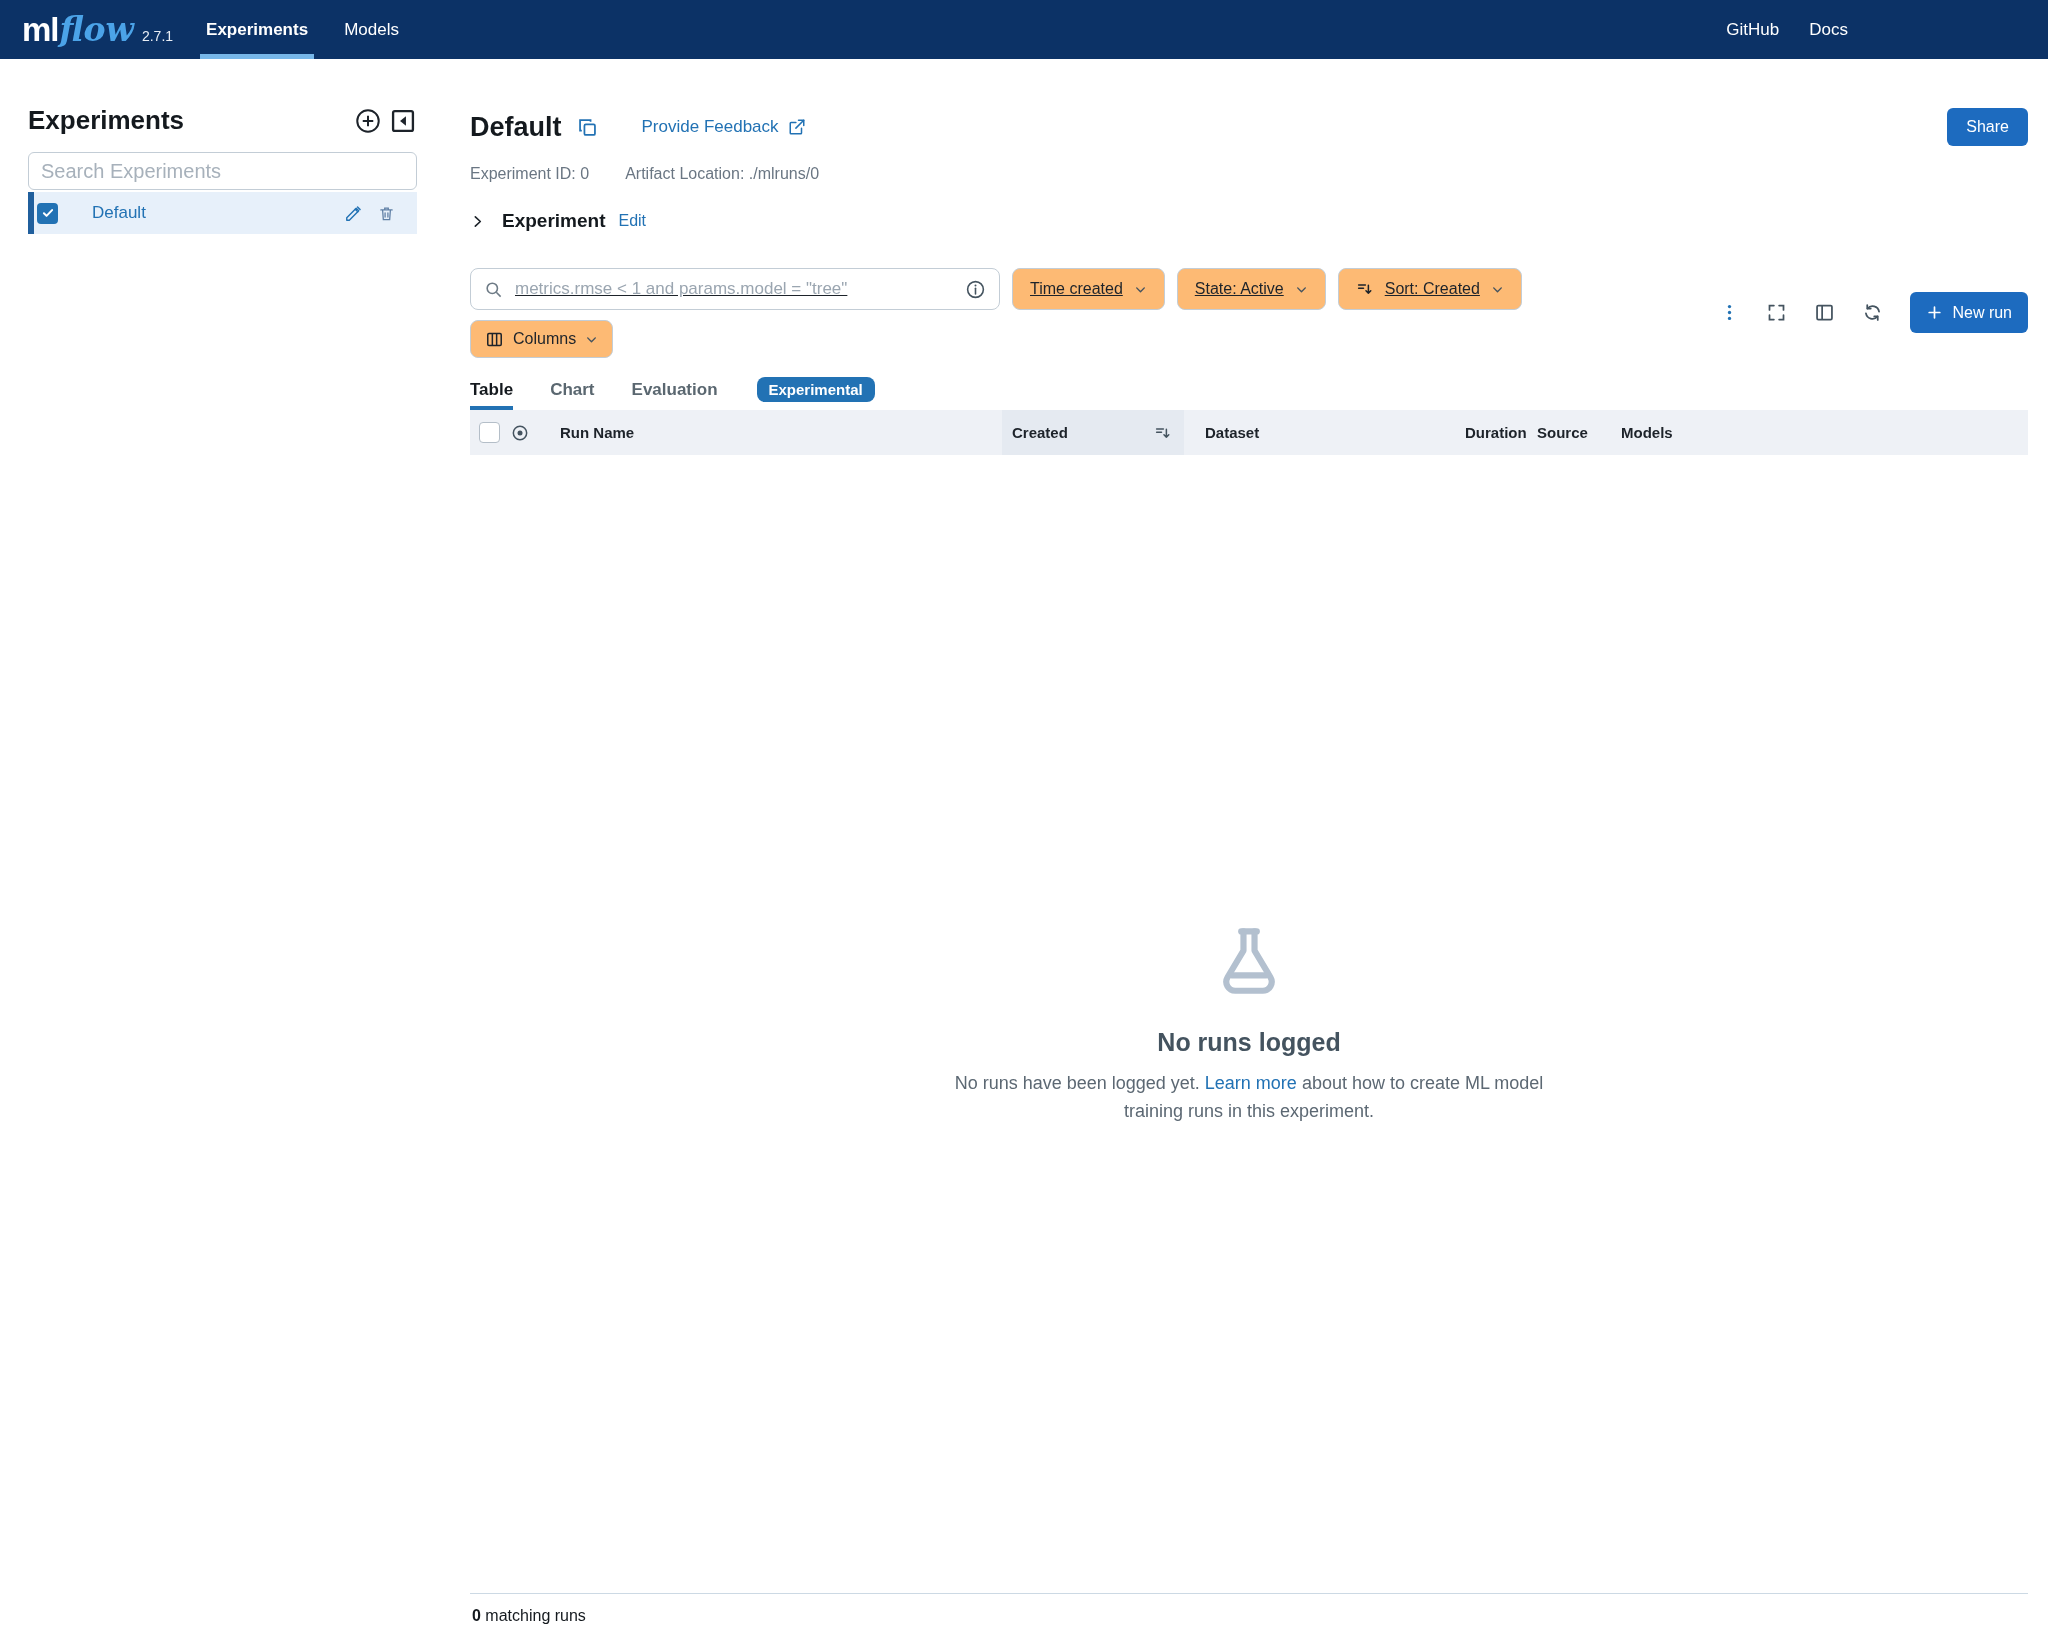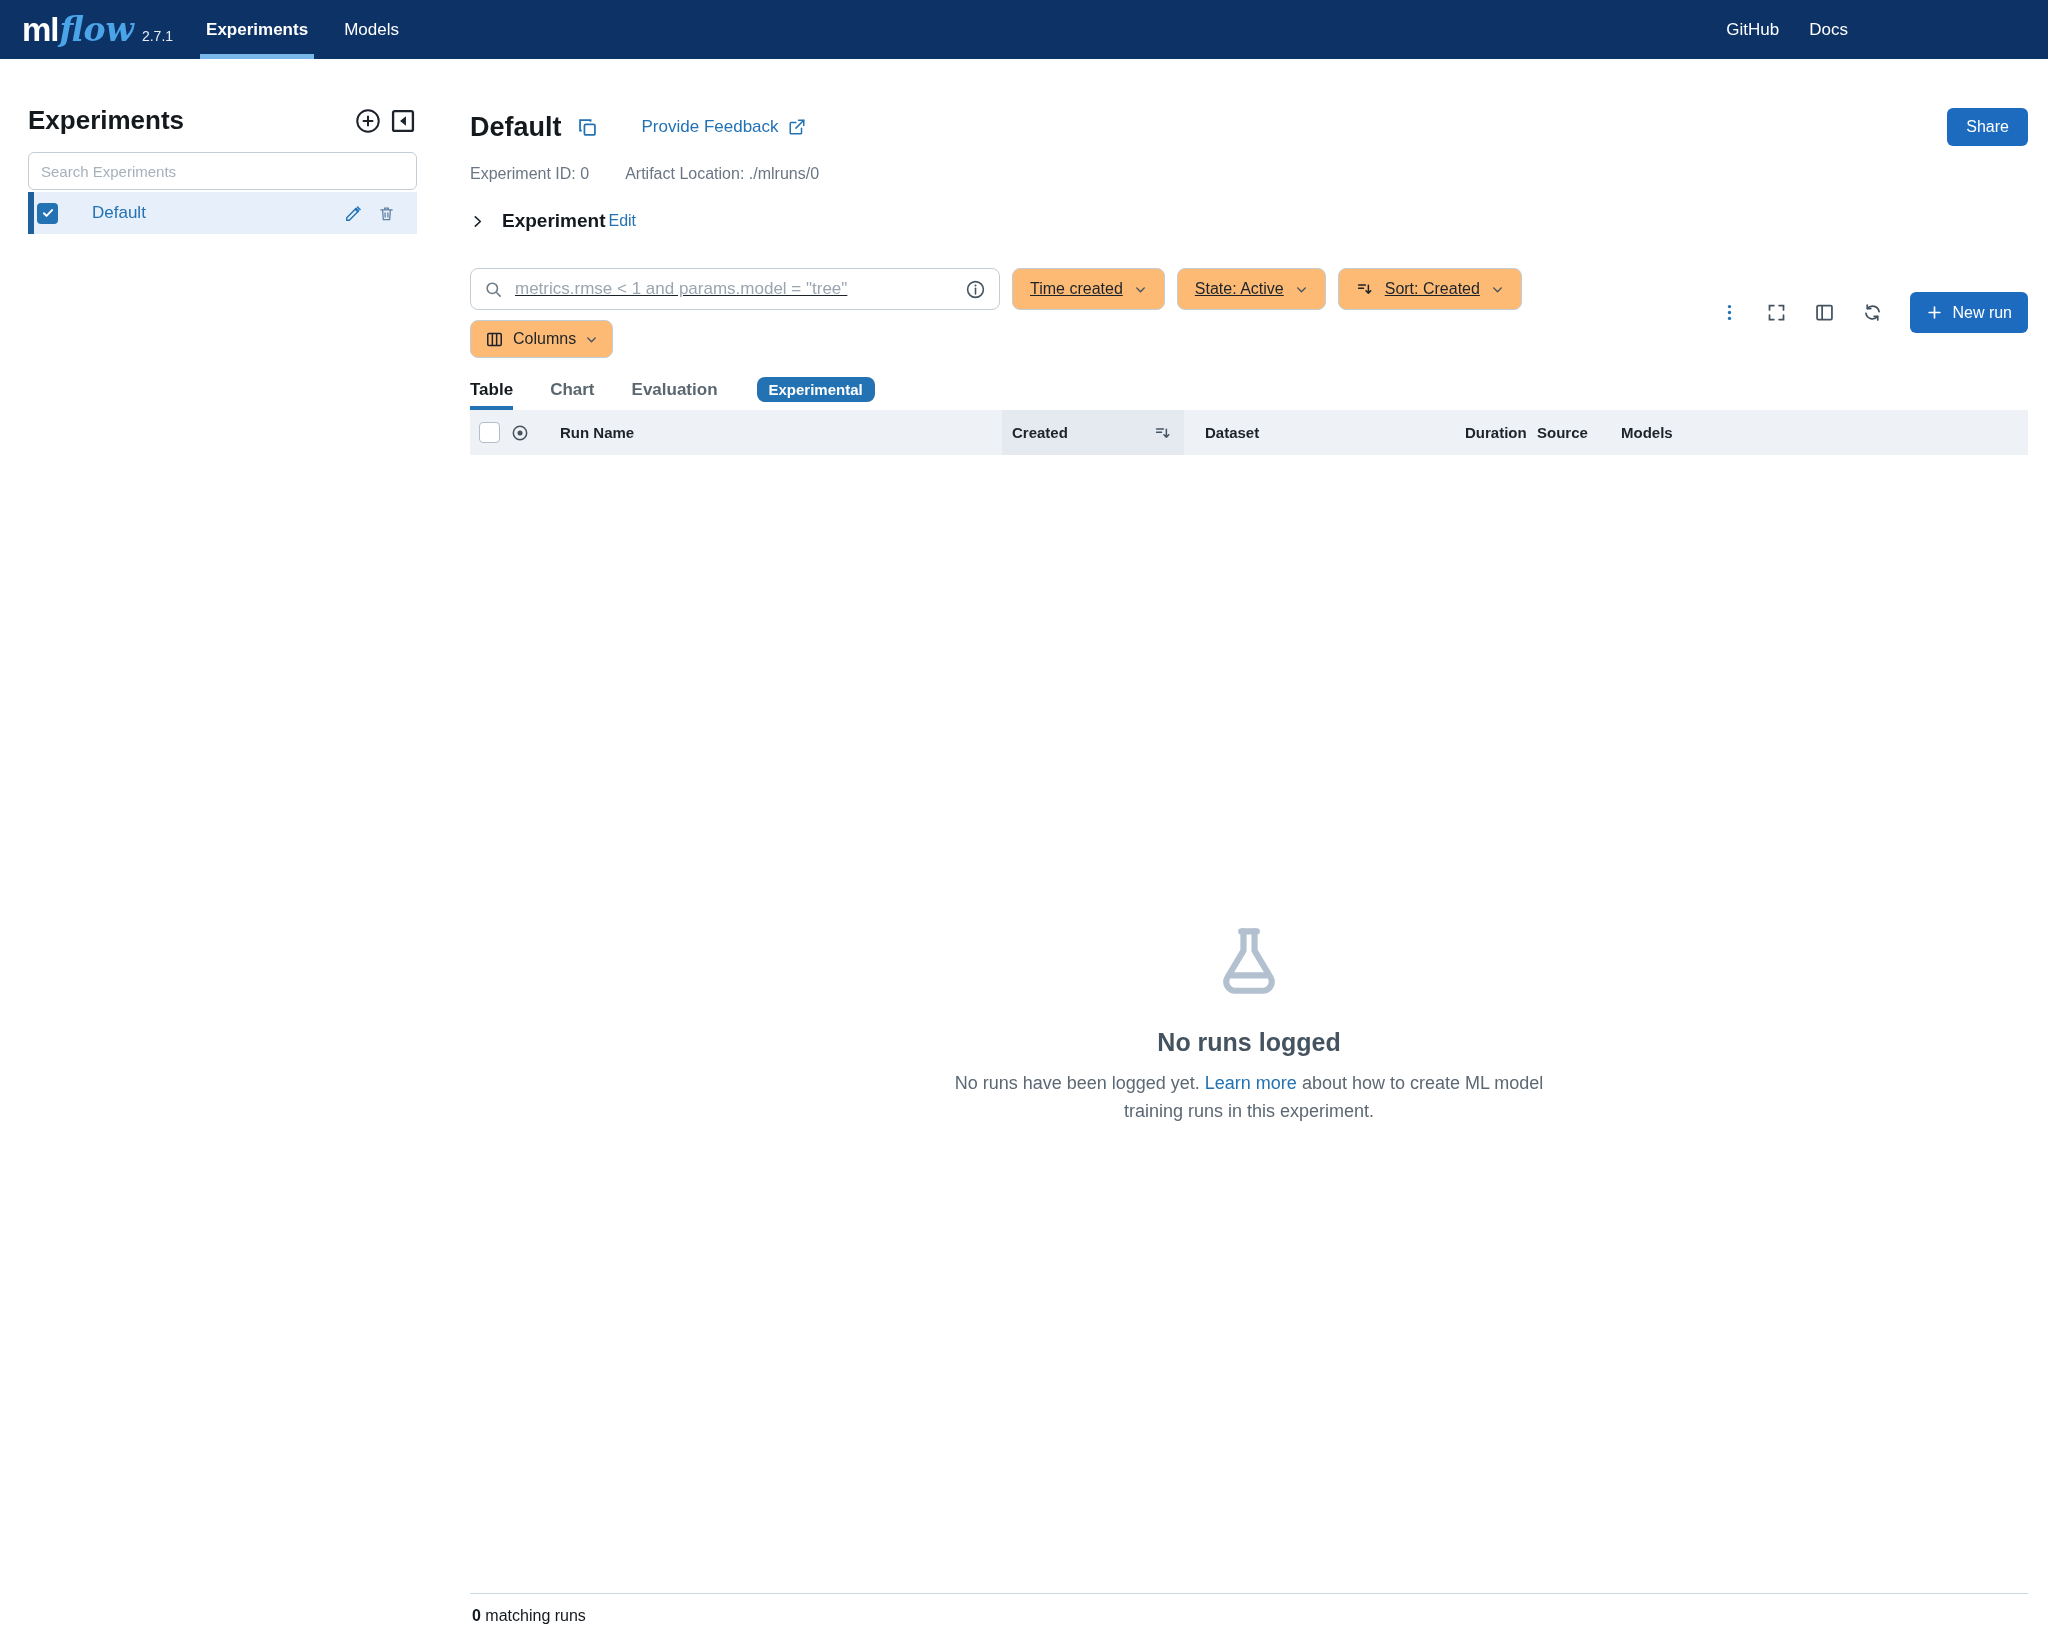--- a/index.html
+++ b/index.html
@@ -41,21 +41,21 @@
 
   
   .sidebar { width:437px; flex:none; padding:46px 20px 0 28px; }
   .sb-head { display:flex; align-items:center; }
   .sb-title { font-size:26px; font-weight:700; color:#14191e; margin:0; flex:1; }
   .sb-icons { display:flex; gap:7px; color:#1d232a; }
   .sb-icons span { cursor:pointer; }
   .sb-search {
     margin-top:16px; width:100%; height:38px;
     border:1px solid #c3cdd6; border-radius:6px;
-    font-size:15px; padding:8px 12px; color:#333;
+    font-size:20px; padding:8px 12px; color:#333;
     font-family:"Liberation Sans", sans-serif; outline:none;
   }
   .sb-search::placeholder { color:#a7b1bb; }
   .sb-item {
     margin-top:2px; height:42px; display:flex; align-items:center;
     background:#e7f0fa; position:relative; padding:0 22px 0 9px; cursor:pointer;
   }
   .sb-bar { position:absolute; left:0; top:0; bottom:0; width:6px; background:#205f9d; }
   .sb-check {
     width:21px; height:21px; border-radius:4px; background:var(--accent,#2272b4);
@@ -77,21 +77,21 @@
     margin-left:auto; background:var(--button,#1d6bbf); color:#fff; font-size:16px;
     height:38px; padding:0 19px; border:none; border-radius:6px; cursor:pointer;
     font-family:"Liberation Sans", sans-serif;
   }
 
   .meta-row { margin-top:19px; display:flex; gap:36px; font-size:16px; color:#6a7683; }
 
   .desc-row { margin-top:27px; display:flex; align-items:center; }
   .desc-chevron { color:#1d232a; }
   .desc-label { margin-left:17px; font-size:19px; font-weight:600; color:#14191e; }
-  .desc-edit { margin-left:3px; color:var(--accent,#2272b4); font-size:16px; }
+  .desc-edit { margin-left:13px; color:var(--accent,#2272b4); font-size:16px; }
 
   
   .controls { margin-top:36px; display:flex; align-items:flex-start; }
   .controls-left { }
   .search-row { display:flex; gap:12px;text-decoration:underline; }
   .query-box {
     width:530px; height:42px; border:1px solid #c3cdd6; border-radius:8px;
     display:flex; align-items:center; gap:10px; padding:0 13px; background:#fff;
   }
   .query-box input {

